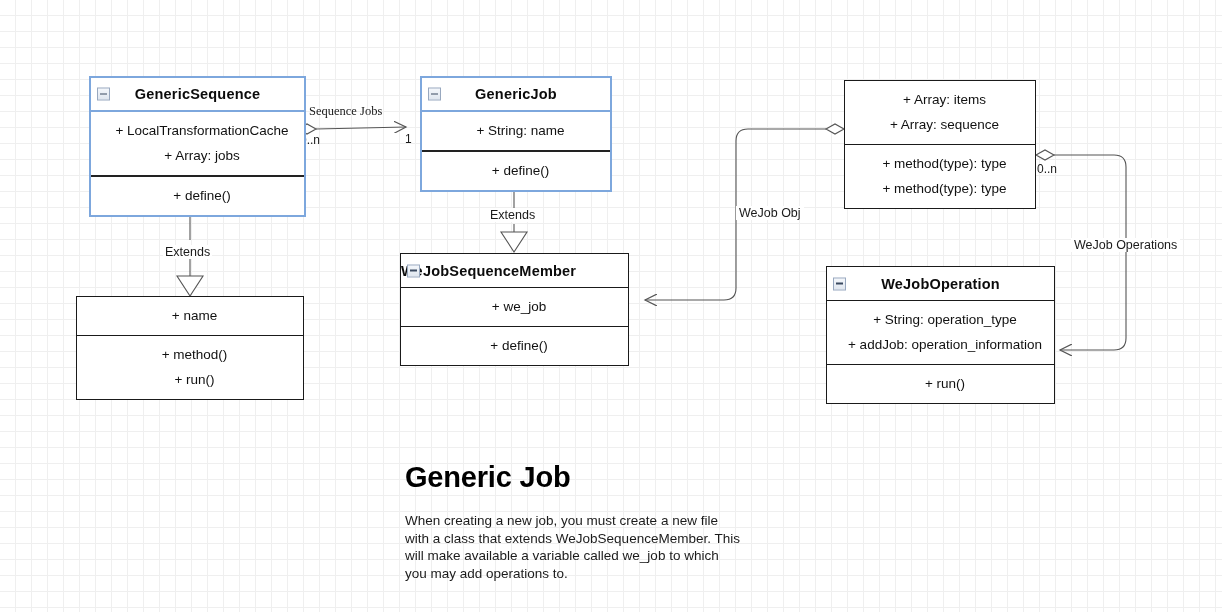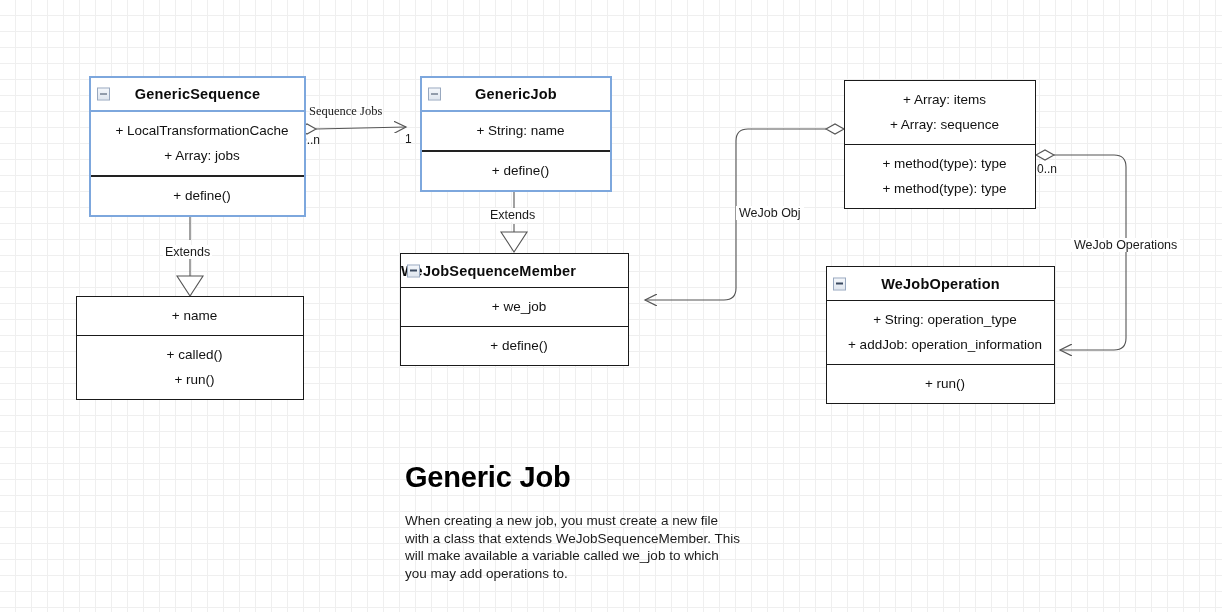--- a/index.html
+++ b/index.html
@@ -230,21 +230,21 @@
       <div class="cls-row">+ method(type): type</div>
       <div class="cls-row">+ method(type): type</div>
     </div>
   </div>
 
   <div class="uml-class black" style="left:76px; top:296px; width:228px;">
     <div class="cls-section">
       <div class="cls-row">+ name</div>
     </div>
     <div class="cls-section divider">
-      <div class="cls-row">+ called()</div>
+      <div class="cls-row">+ method()</div>
       <div class="cls-row">+ run()</div>
     </div>
   </div>
 
   <div class="uml-class black" style="left:400px; top:253px; width:229px;">
     <div class="cls-title" style="justify-content:flex-start; ">
       <span class="collapse-icon"></span>
       <span>WeJobSequenceMember</span>
     </div>
     <div class="cls-section">

